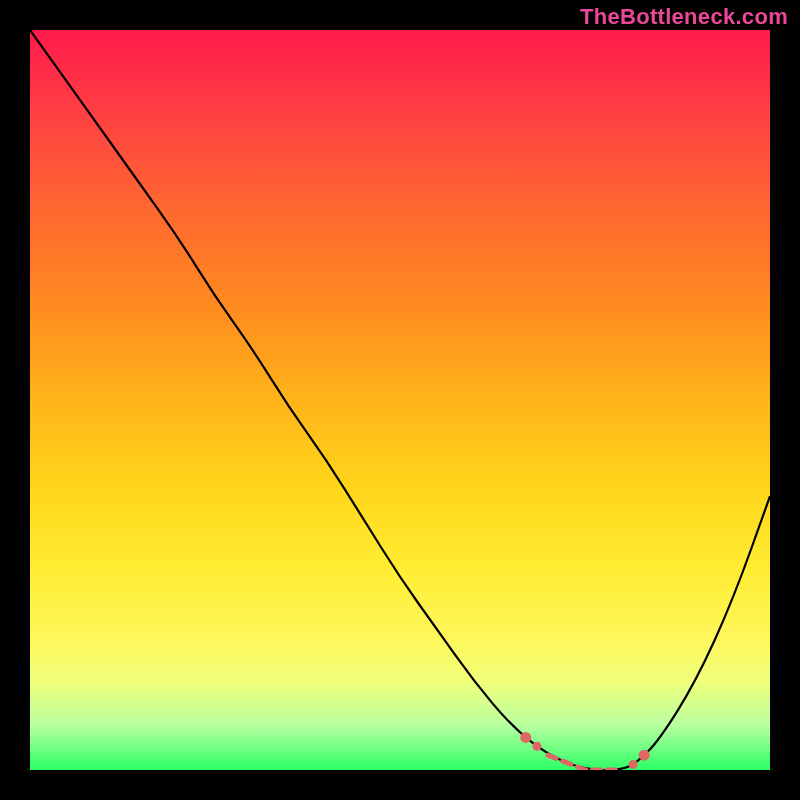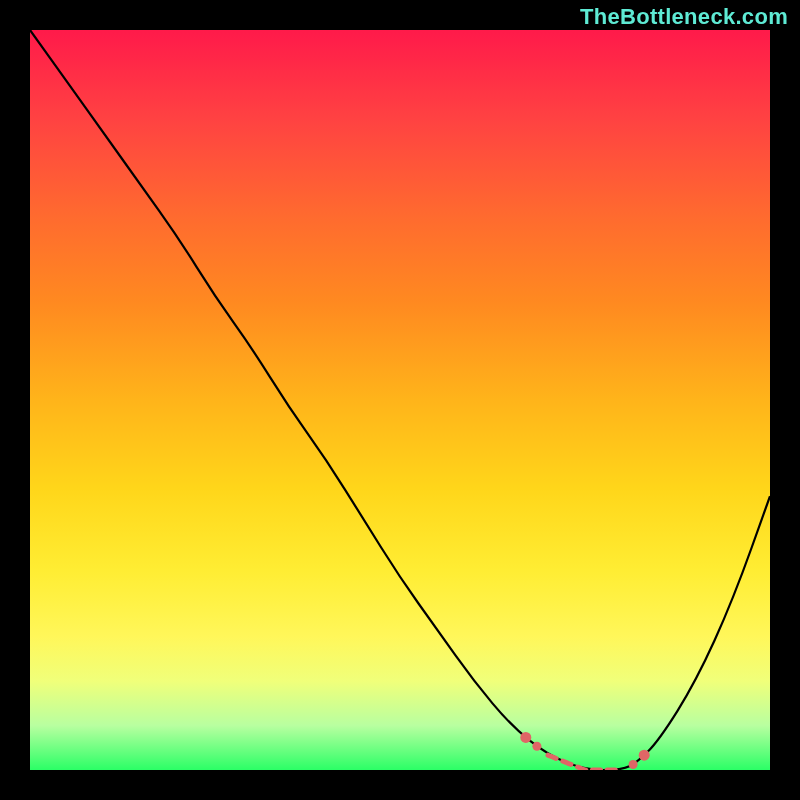--- a/index.html
+++ b/index.html
@@ -13,21 +13,21 @@
   .frame {
     position: relative;
     width: 800px;
     height: 800px;
     background: #000;
   }
   .watermark {
     position: absolute;
     top: 4px;
     right: 12px;
-    color: #5eead4;
+    color: #ec4899;
     font-size: 22px;
     font-weight: 600;
     letter-spacing: 0.3px;
     z-index: 30;
   }
   .plot {
     position: absolute;
     left: 30px;
     top: 30px;
     width: 740px;

